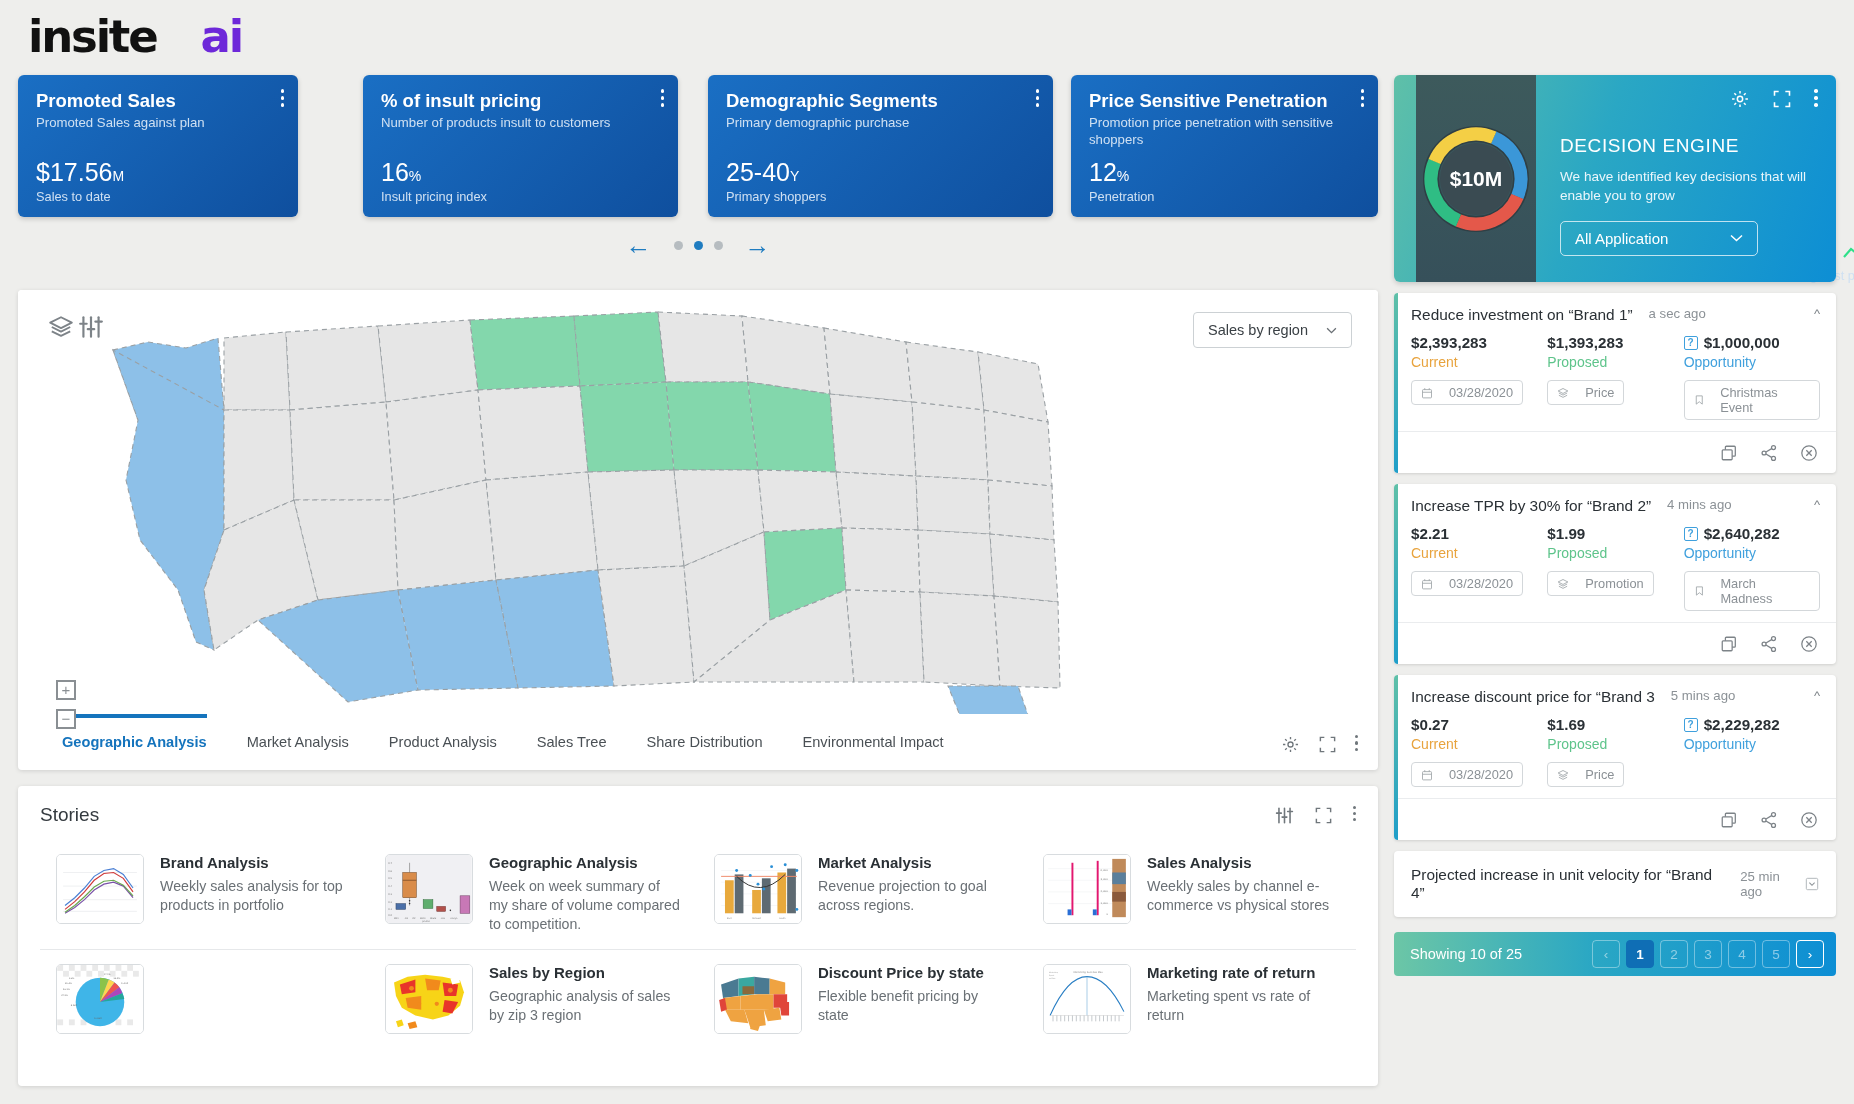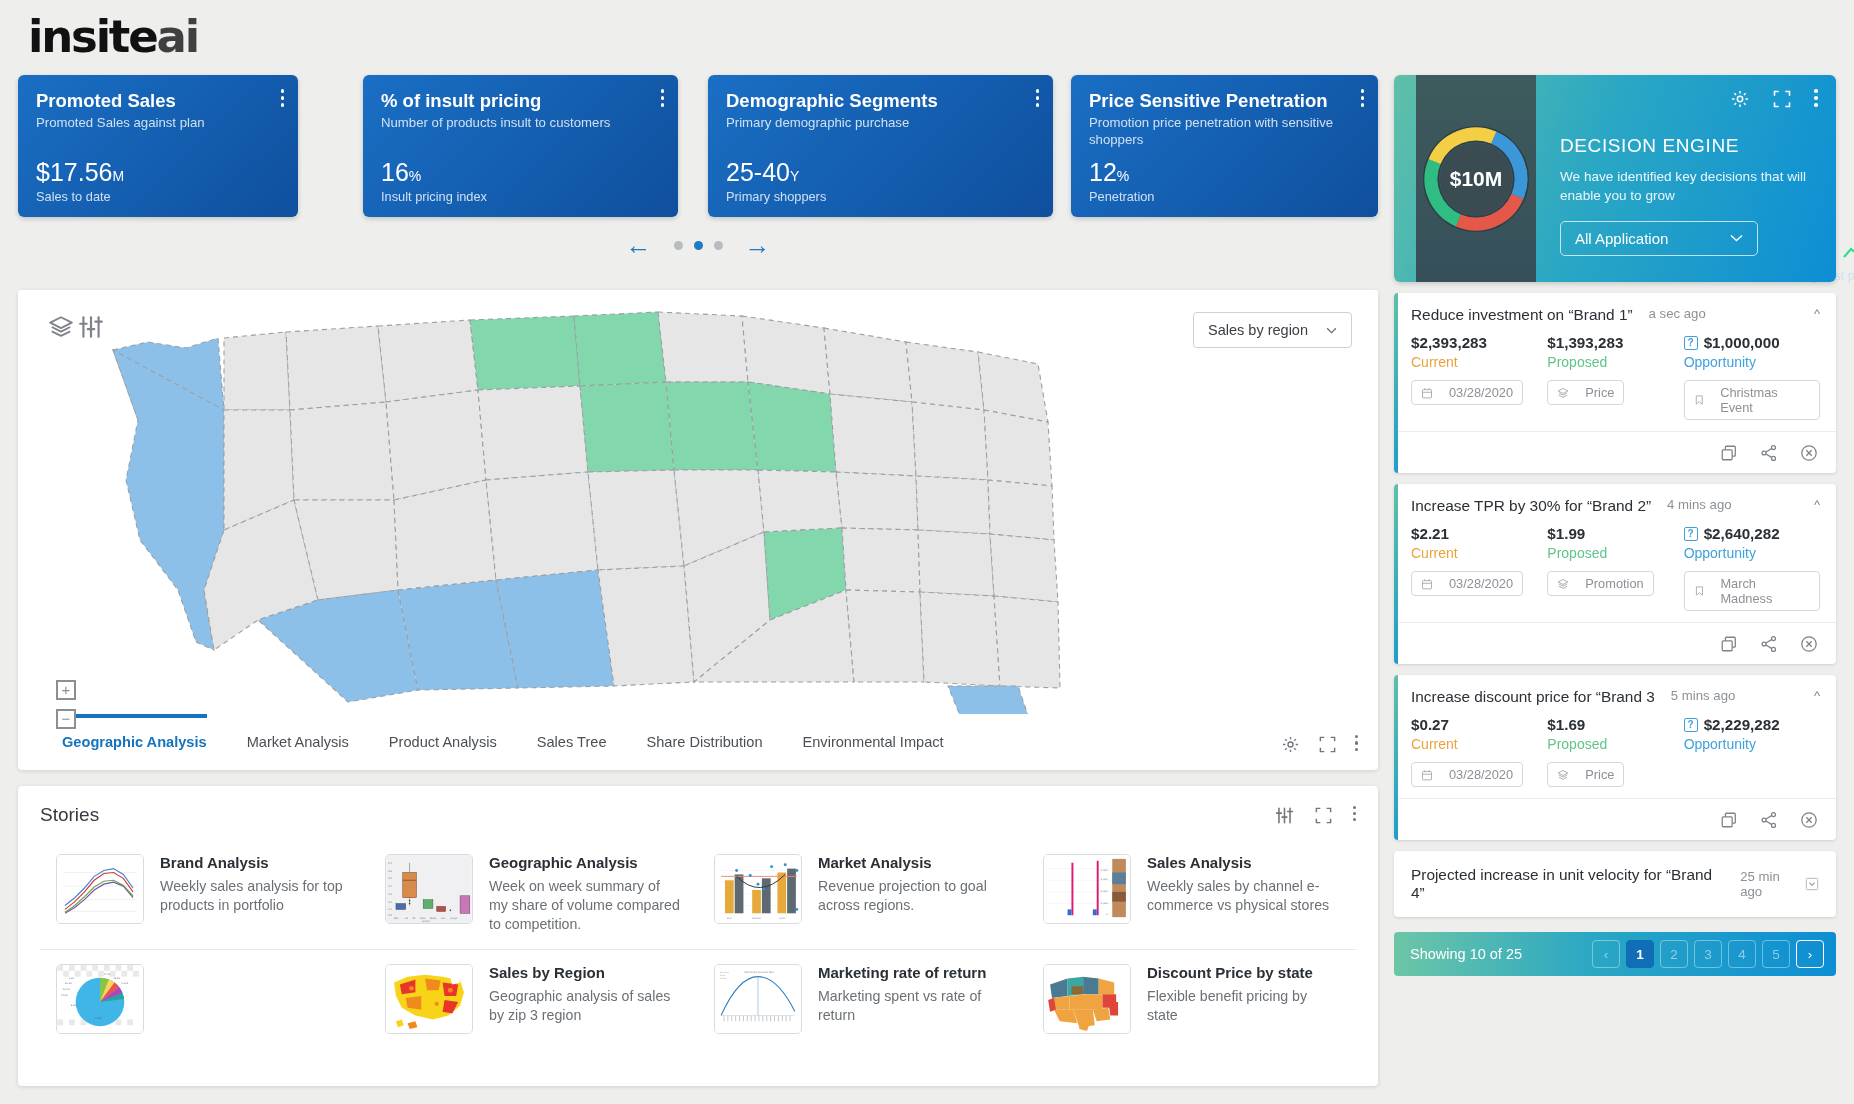--- a/index.html
+++ b/index.html
@@ -14,21 +14,21 @@
   
   .header {
     position: absolute; left: 0; top: 0; width: 1854px; height: 72px;
     background: #eeeeec;
   }
   .logo {
     position: absolute; left: 28px; top: 10px;
     font-size: 45px; font-weight: 700; letter-spacing: -2.2px;
     color: #111; font-family: "DejaVu Sans", sans-serif;
   }
-  .logo .ai { color: #404040; }
+  .logo .ai { color: #6d28d9; margin-left: 44px; }
 
   
   .kpi-row { position: absolute; left: 18px; top: 75px; width: 1360px; height: 142px; }
   .kpi {
     position: absolute; top: 0; height: 142px; border-radius: 6px;
     background: linear-gradient(135deg, #1a6fc4 0%, #0f4f9e 100%);
     box-shadow: 0 2px 5px rgba(0,0,0,.18);
     color: #fff; padding: 16px 18px 14px 18px;
   }
   .kpi-title { font-size: 18.5px; font-weight: 700; line-height: 1.1; }
@@ -676,20 +676,46 @@
                   <circle cx="52" cy="40" r="2.2"></circle>
                 </g>
                 <path d="M10,58 L16,56 L18,62 L12,64 Z" fill="#f7d417"></path>
                 <path d="M22,60 L30,58 L32,64 L24,66 Z" fill="#f18a1c"></path>
                 <path d="M66,14 L74,12 L76,18 L68,20 Z" fill="#fff"></path>
               </svg>
           </div>
           <div class="story-txt">
             <div class="story-name">Sales by Region</div>
             <div class="story-desc">Geographic analysis of sales by zip 3 region</div>
+          </div>
+        </div>
+        <div class="story" style="width:25%">
+          <div class="thumb">
+            <svg viewBox="0 0 88 70">
+                <rect width="88" height="70" fill="#fff"></rect>
+                <path d="M6,20 L24,14 L24,32 L8,34 Z" fill="#4a7a92"></path>
+                <path d="M24,14 L40,12 L40,30 L24,32 Z" fill="#3aa8a0"></path>
+                <path d="M40,12 L56,14 L56,30 L40,30 Z" fill="#4a7a92"></path>
+                <path d="M56,14 L72,18 L72,30 L56,30 Z" fill="#efa341"></path>
+                <path d="M28,22 L40,22 L40,30 L28,30 Z" fill="#8a6a3c"></path>
+                <path d="M8,34 L26,32 L26,46 L10,46 Z" fill="#efa341"></path>
+                <path d="M26,32 L44,30 L44,46 L26,46 Z" fill="#efa341"></path>
+                <path d="M44,30 L60,30 L60,46 L44,46 Z" fill="#efa341"></path>
+                <path d="M60,30 L74,30 L74,44 L60,44 Z" fill="#e0453a"></path>
+                <path d="M4,36 L10,34 L12,46 L6,48 Z" fill="#e0453a"></path>
+                <path d="M10,46 L30,46 L34,60 L16,58 Z" fill="#efa341"></path>
+                <path d="M30,46 L50,46 L52,62 L36,64 Z" fill="#efa341"></path>
+                <path d="M50,46 L66,44 L68,56 L54,58 Z" fill="#efa341"></path>
+                <path d="M66,38 L76,38 L76,52 L68,52 Z" fill="#e0453a"></path>
+                <path d="M36,60 L46,62 L44,68 L36,66 Z" fill="#efa341"></path>
+              </svg>
+          </div>
+          <div class="story-txt">
+            <div class="story-name">Discount Price by state</div>
+            <div class="story-desc">Flexible benefit pricing by state</div>
           </div>
         </div>
         <div class="story" style="width:25%">
           <div class="thumb">
             <svg viewBox="0 0 88 70">
                 <rect width="88" height="70" fill="#fff"></rect>
                 <text x="30" y="8" fill="#888" font-size="2.6" font-family="DejaVu Sans">Marketing Success Max</text>
                 <path d="M6,52 Q24,12 44,12 Q64,12 82,48" fill="none" stroke="#2a7fc4" stroke-width="1.1"></path>
                 <line x1="44" y1="12" x2="44" y2="52" stroke="#6aa8d8" stroke-width=".6"></line>
                 <line x1="6" y1="52" x2="82" y2="52" stroke="#ccc" stroke-width=".5"></line>
@@ -718,46 +744,20 @@
                   <text x="5" y="11">Spent</text>
                   <text x="5" y="14">vs Rate</text>
                 </g>
               </svg>
           </div>
           <div class="story-txt">
             <div class="story-name">Marketing rate of return</div>
             <div class="story-desc">Marketing spent vs rate of return</div>
           </div>
         </div>
-        <div class="story" style="width:25%">
-          <div class="thumb">
-            <svg viewBox="0 0 88 70">
-                <rect width="88" height="70" fill="#fff"></rect>
-                <path d="M6,20 L24,14 L24,32 L8,34 Z" fill="#4a7a92"></path>
-                <path d="M24,14 L40,12 L40,30 L24,32 Z" fill="#3aa8a0"></path>
-                <path d="M40,12 L56,14 L56,30 L40,30 Z" fill="#4a7a92"></path>
-                <path d="M56,14 L72,18 L72,30 L56,30 Z" fill="#efa341"></path>
-                <path d="M28,22 L40,22 L40,30 L28,30 Z" fill="#8a6a3c"></path>
-                <path d="M8,34 L26,32 L26,46 L10,46 Z" fill="#efa341"></path>
-                <path d="M26,32 L44,30 L44,46 L26,46 Z" fill="#efa341"></path>
-                <path d="M44,30 L60,30 L60,46 L44,46 Z" fill="#efa341"></path>
-                <path d="M60,30 L74,30 L74,44 L60,44 Z" fill="#e0453a"></path>
-                <path d="M4,36 L10,34 L12,46 L6,48 Z" fill="#e0453a"></path>
-                <path d="M10,46 L30,46 L34,60 L16,58 Z" fill="#efa341"></path>
-                <path d="M30,46 L50,46 L52,62 L36,64 Z" fill="#efa341"></path>
-                <path d="M50,46 L66,44 L68,56 L54,58 Z" fill="#efa341"></path>
-                <path d="M66,38 L76,38 L76,52 L68,52 Z" fill="#e0453a"></path>
-                <path d="M36,60 L46,62 L44,68 L36,66 Z" fill="#efa341"></path>
-              </svg>
-          </div>
-          <div class="story-txt">
-            <div class="story-name">Discount Price by state</div>
-            <div class="story-desc">Flexible benefit pricing by state</div>
-          </div>
-        </div>
       </div>
     </div>
   </div>
 
   <div class="right">
 
     <div class="de-card">
       <div class="de-donut-wrap">
         <svg width="118" height="118" viewBox="0 0 118 118">
           <circle cx="59" cy="59" r="45" fill="none" stroke="#2f3f45" stroke-width="16"></circle>

